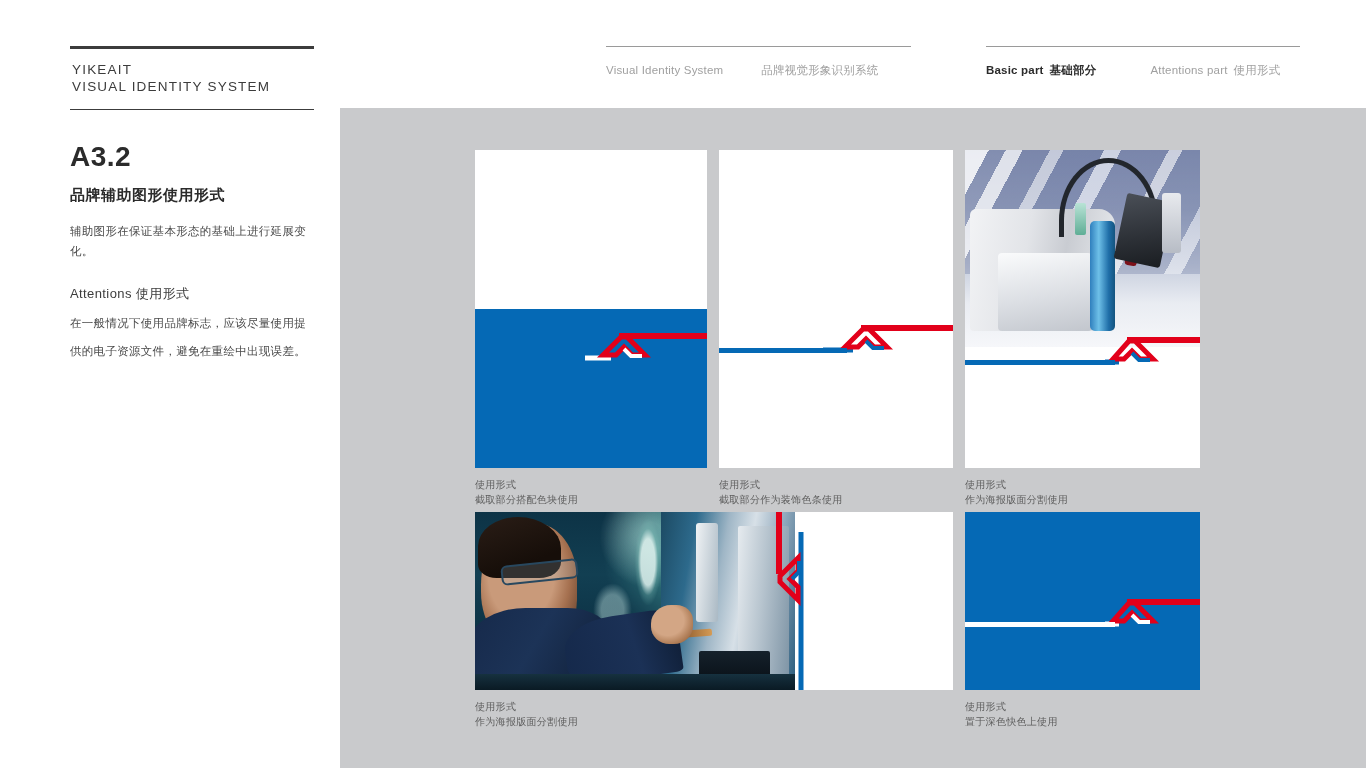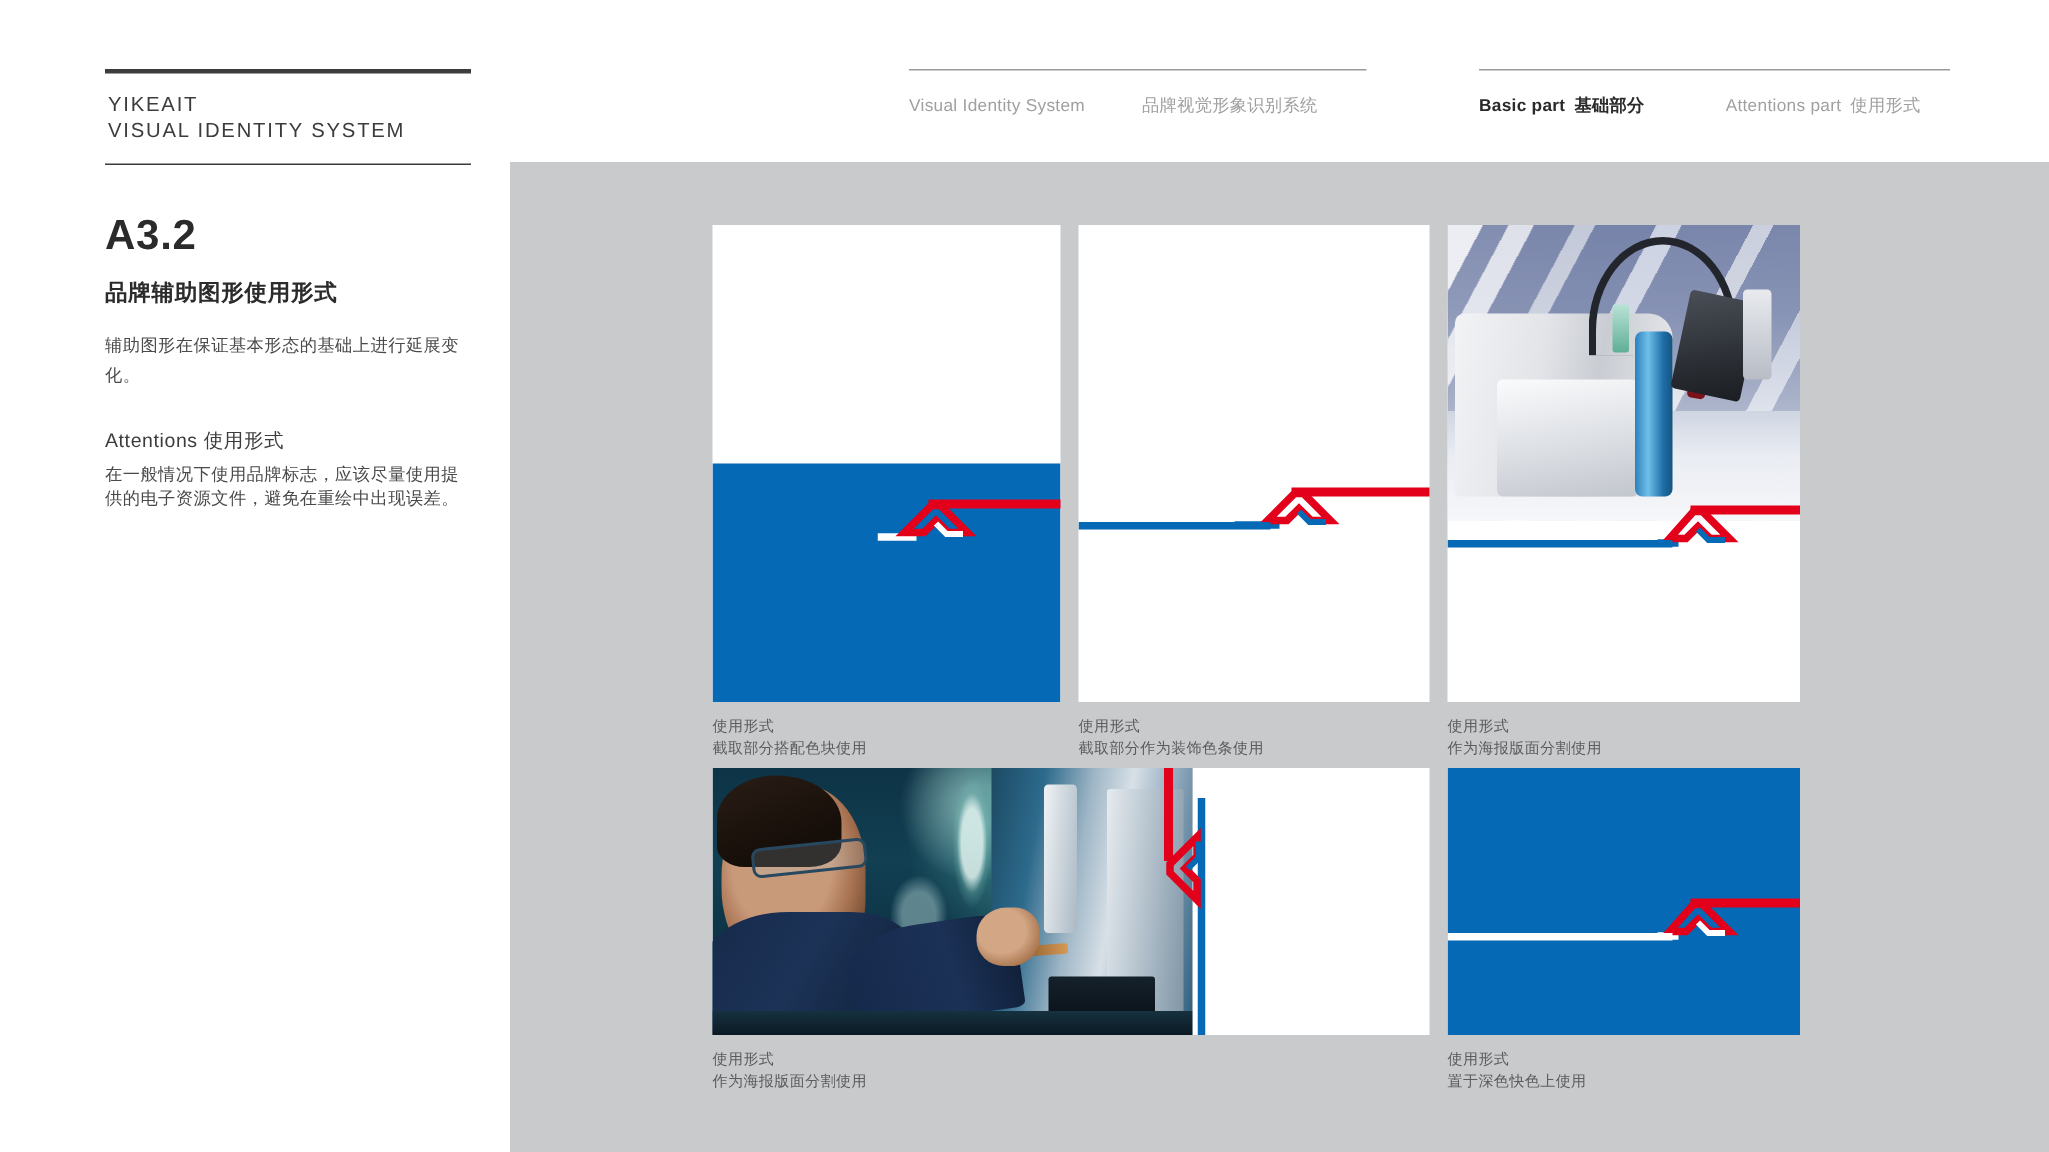--- a/index.html
+++ b/index.html
@@ -101,21 +101,21 @@
   .attn-title {
     font-size: 13px;
     color: #3c3c3c;
     margin-top: 24px;
     letter-spacing: .4px;
   }
   .attn-title .cn { margin-left: 4px; }
   .attn-body {
     font-size: 11.5px;
     color: #4a4a4a;
-    line-height: 16px;
+    line-height: 28px;
     margin-top: 6px;
     letter-spacing: .3px;
   }
 
   
   .card { position: absolute; }
   .card .canvas {
     position: relative;
     width: 100%;
     overflow: hidden;

